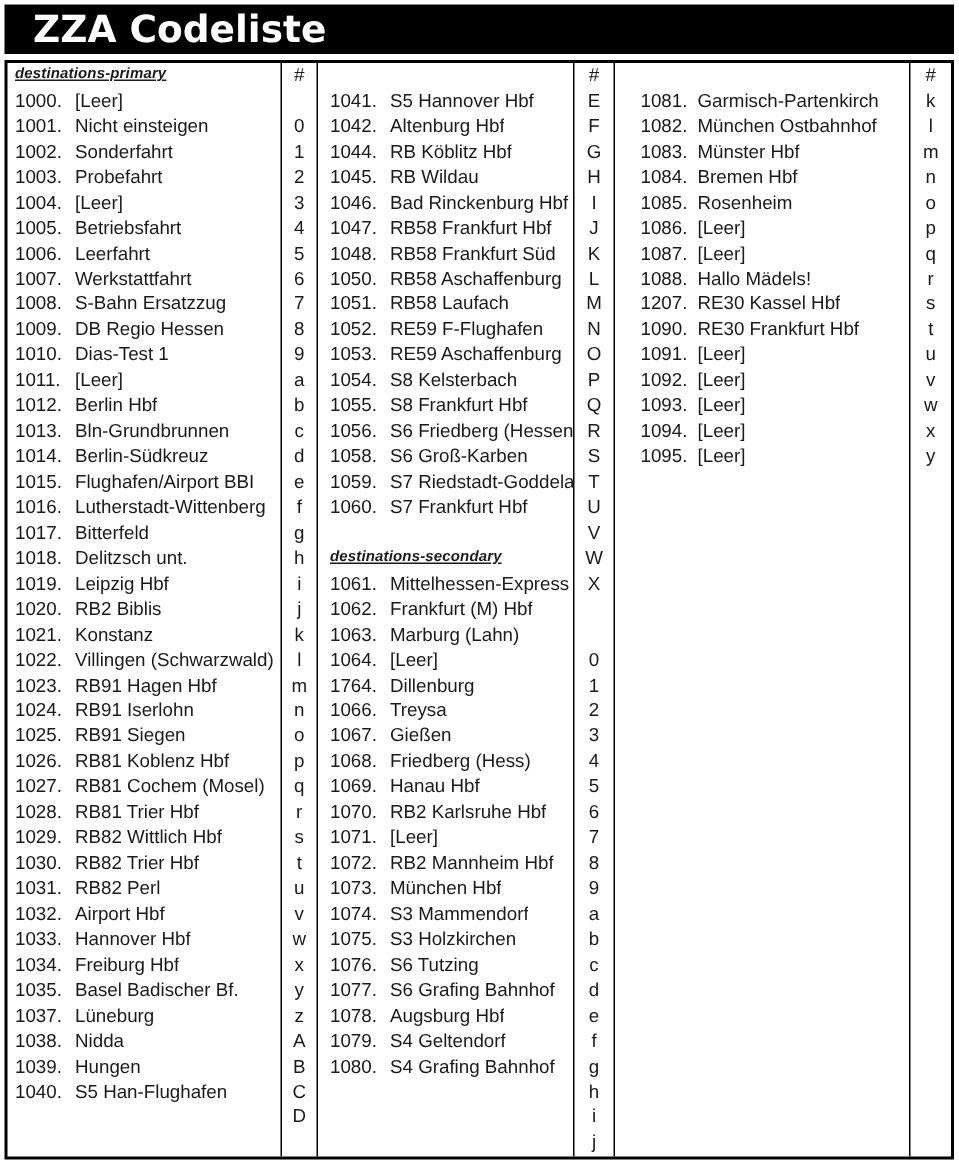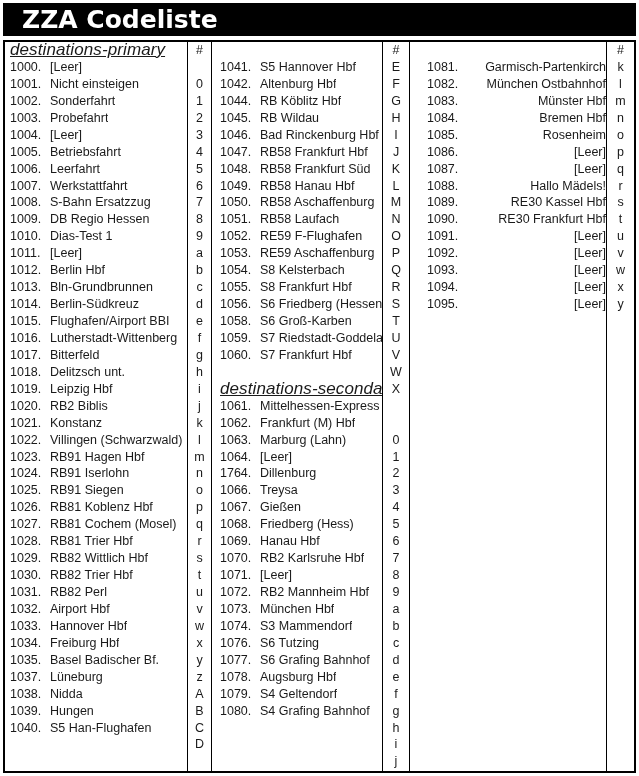--- a/index.html
+++ b/index.html
@@ -18,27 +18,27 @@
   .col-text-2{width:170px;}
   .col-code-2{width:28px;}
   .col-text-3{width:196px;}
   .col-code-3{width:28px;}
   .col-code{border-left:1px solid #000;border-right:1px solid #000;text-align:center;}
   .col-code-3{border-right:none;}
   .row{height:var(--rh);line-height:var(--rh);white-space:nowrap;overflow:hidden;
         font-size:12.5px;}
   .col-text-1 .row{padding-left:5px;}
   .col-text-2 .row{padding-left:8px;}
-  .col-text-3 .row{padding-left:17px;justify-content:space-between;}
+  .col-text-3 .row{padding-left:17px;}
   .trow{display:flex;align-items:baseline;}
   .entry-num{flex:0 0 40px;}
   .col-text-3 .entry-num{flex:0 0 38px;}
   .entry-name{overflow:hidden;}
-  .section-label{font-weight:normal;font-style:italic;text-decoration:underline;
-        font-size:17px;letter-spacing:0.1px;}
+  .section-label{font-weight:bold;font-style:italic;text-decoration:underline;
+        font-size:10px;letter-spacing:0.1px;}
   .hash-header{font-size:12.5px;}
   .code-cell{font-size:12.5px;}
 </style>
 </head>
 <body>
 
 <div class="page">
   <div class="titlebar">
     <span class="title-text">ZZA Codeliste</span>
   </div>
@@ -276,24 +276,20 @@
         </div>
         <div class="row trow">
           <div class="entry-num">1047.</div>
           <div class="entry-name">RB58 Frankfurt Hbf</div>
         </div>
         <div class="row trow">
           <div class="entry-num">1048.</div>
           <div class="entry-name">RB58 Frankfurt Süd</div>
         </div>
         <div class="row trow">
-          <div class="entry-num">1049.</div>
-          <div class="entry-name">RB58 Hanau Hbf</div>
-        </div>
-        <div class="row trow">
           <div class="entry-num">1050.</div>
           <div class="entry-name">RB58 Aschaffenburg</div>
         </div>
         <div class="row trow">
           <div class="entry-num">1051.</div>
           <div class="entry-name">RB58 Laufach</div>
         </div>
         <div class="row trow">
           <div class="entry-num">1052.</div>
           <div class="entry-name">RE59 F-Flughafen</div>
@@ -378,20 +374,24 @@
           <div class="entry-num">1072.</div>
           <div class="entry-name">RB2 Mannheim Hbf</div>
         </div>
         <div class="row trow">
           <div class="entry-num">1073.</div>
           <div class="entry-name">München Hbf</div>
         </div>
         <div class="row trow">
           <div class="entry-num">1074.</div>
           <div class="entry-name">S3 Mammendorf</div>
+        </div>
+        <div class="row trow">
+          <div class="entry-num">1075.</div>
+          <div class="entry-name">S3 Holzkirchen</div>
         </div>
         <div class="row trow">
           <div class="entry-num">1076.</div>
           <div class="entry-name">S6 Tutzing</div>
         </div>
         <div class="row trow">
           <div class="entry-num">1077.</div>
           <div class="entry-name">S6 Grafing Bahnhof</div>
         </div>
         <div class="row trow">
@@ -480,21 +480,21 @@
         </div>
         <div class="row trow">
           <div class="entry-num">1087.</div>
           <div class="entry-name">[Leer]</div>
         </div>
         <div class="row trow">
           <div class="entry-num">1088.</div>
           <div class="entry-name">Hallo Mädels!</div>
         </div>
         <div class="row trow">
-          <div class="entry-num">1089.</div>
+          <div class="entry-num">1207.</div>
           <div class="entry-name">RE30 Kassel Hbf</div>
         </div>
         <div class="row trow">
           <div class="entry-num">1090.</div>
           <div class="entry-name">RE30 Frankfurt Hbf</div>
         </div>
         <div class="row trow">
           <div class="entry-num">1091.</div>
           <div class="entry-name">[Leer]</div>
         </div>

